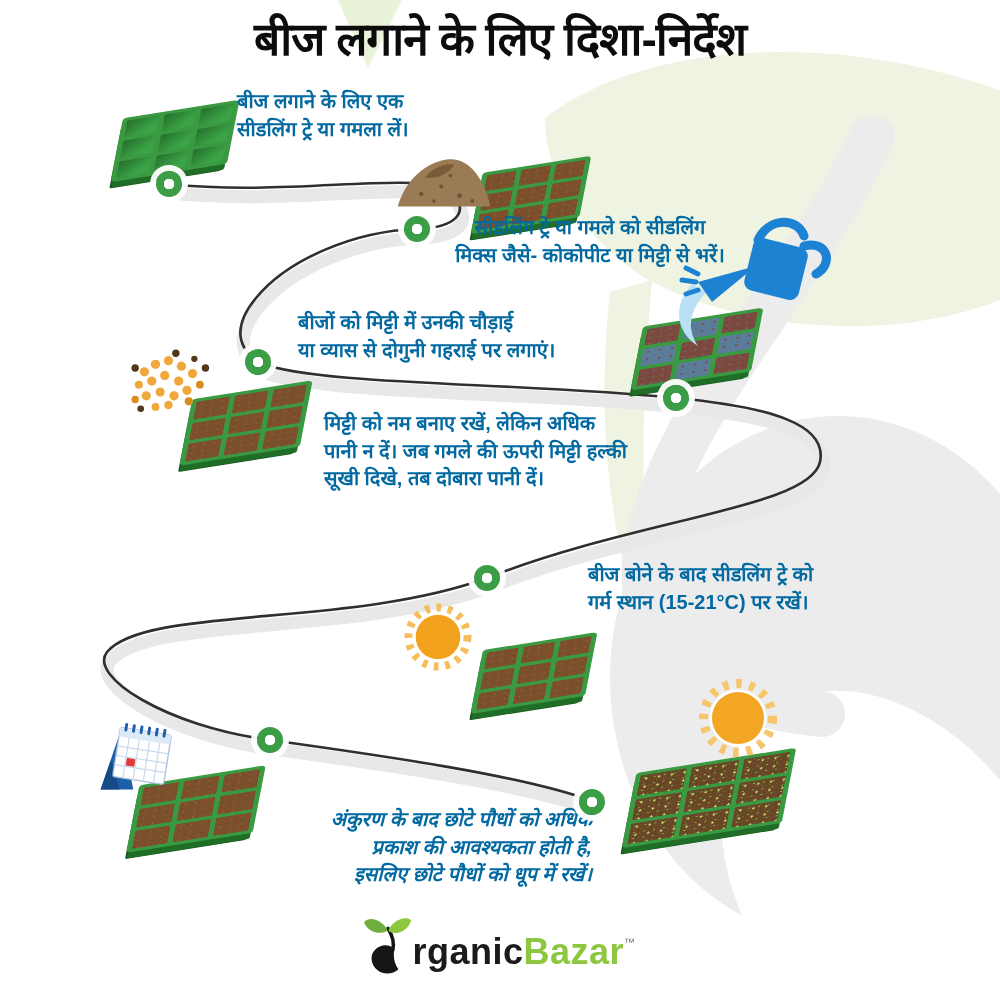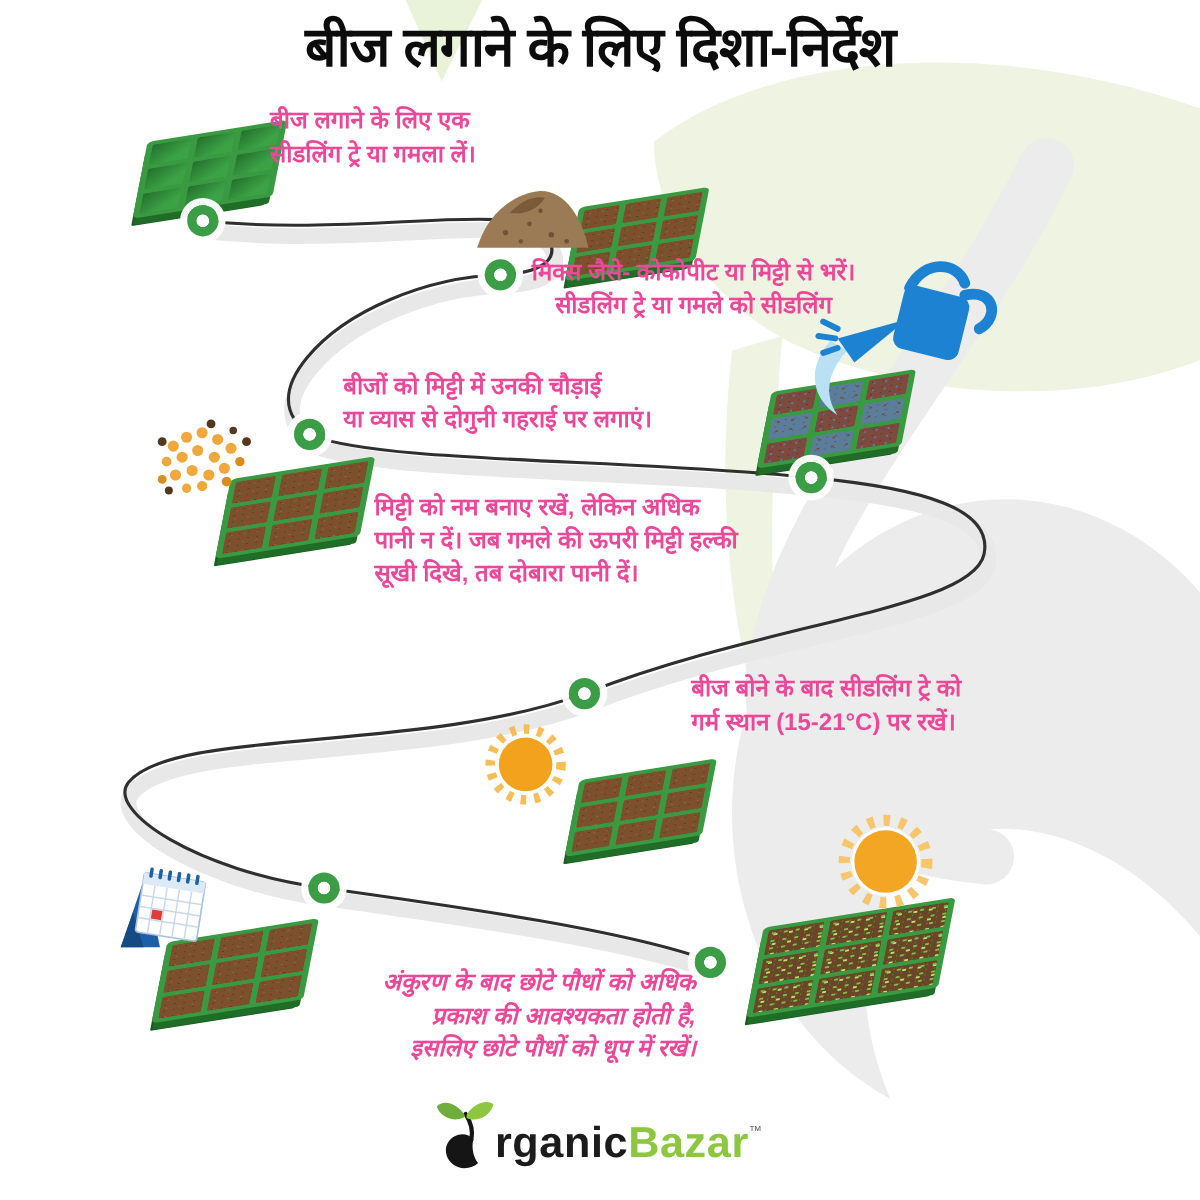--- a/index.html
+++ b/index.html
@@ -1,21 +1,21 @@
 <!DOCTYPE html>
 <html><head>
 <meta charset="utf-8">
 <style>
   html,body{margin:0;padding:0;background:#fff;}
   #canvas{position:relative;width:1000px;height:1000px;overflow:hidden;background:#fff;
           font-family:"Liberation Sans","DejaVu Sans",sans-serif;}
   
   #bg-svg{position:absolute;left:0;top:0;z-index:1;}
   .icon{position:absolute;z-index:2;}
-  .step-text{position:absolute;z-index:4;font-weight:700;font-size:20px;line-height:1.38;color:#ec4899;}
+  .step-text{position:absolute;z-index:4;font-weight:700;font-size:20px;line-height:1.38;color:#0369a1;margin-left:12px;}
   .step-text span{display:block;}
   #title{position:absolute;left:0;top:6px;width:1000px;text-align:center;z-index:4;
          font-size:46px;font-weight:900;color:#0c0c0c;letter-spacing:-1px;}
   
   .dot{position:absolute;z-index:5;width:26px;height:26px;border-radius:50%;
        background:radial-gradient(circle at 50% 50%, #fff 0 5px, #3b9e47 5.5px 13px);
        box-shadow:0 0 0 6px rgba(255,255,255,.95);}
   
   .tray{position:absolute;display:grid;grid-template-columns:repeat(3,1fr);grid-template-rows:repeat(3,1fr);
         gap:5px;padding:5px;background:#3a9a42;border-radius:5px;
@@ -253,22 +253,22 @@
   <div class="dot" style="left:663px;top:385px;"></div>
   <div class="dot" style="left:474px;top:565px;"></div>
   <div class="dot" style="left:257px;top:727px;"></div>
   <div class="dot" style="left:579px;top:789px;"></div>
 
   <div id="step-1-text" class="step-text">
     <span>बीज लगाने के लिए एक</span>
     <span>सीडलिंग ट्रे या गमला लें।</span>
   </div>
   <div id="step-2-text" class="step-text">
+    <span>सीडलिंग ट्रे या गमले को सीडलिंग</span>
     <span>मिक्स जैसे- कोकोपीट या मिट्टी से भरें।</span>
-    <span>सीडलिंग ट्रे या गमले को सीडलिंग</span>
   </div>
   <div id="step-3-text" class="step-text">
     <span>बीजों को मिट्टी में उनकी चौड़ाई</span>
     <span>या व्यास से दोगुनी गहराई पर लगाएं।</span>
   </div>
   <div id="step-4-text" class="step-text">
     <span>मिट्टी को नम बनाए रखें, लेकिन अधिक</span>
     <span>पानी न दें। जब गमले की ऊपरी मिट्टी हल्की</span>
     <span>सूखी दिखे, तब दोबारा पानी दें।</span>
   </div>

